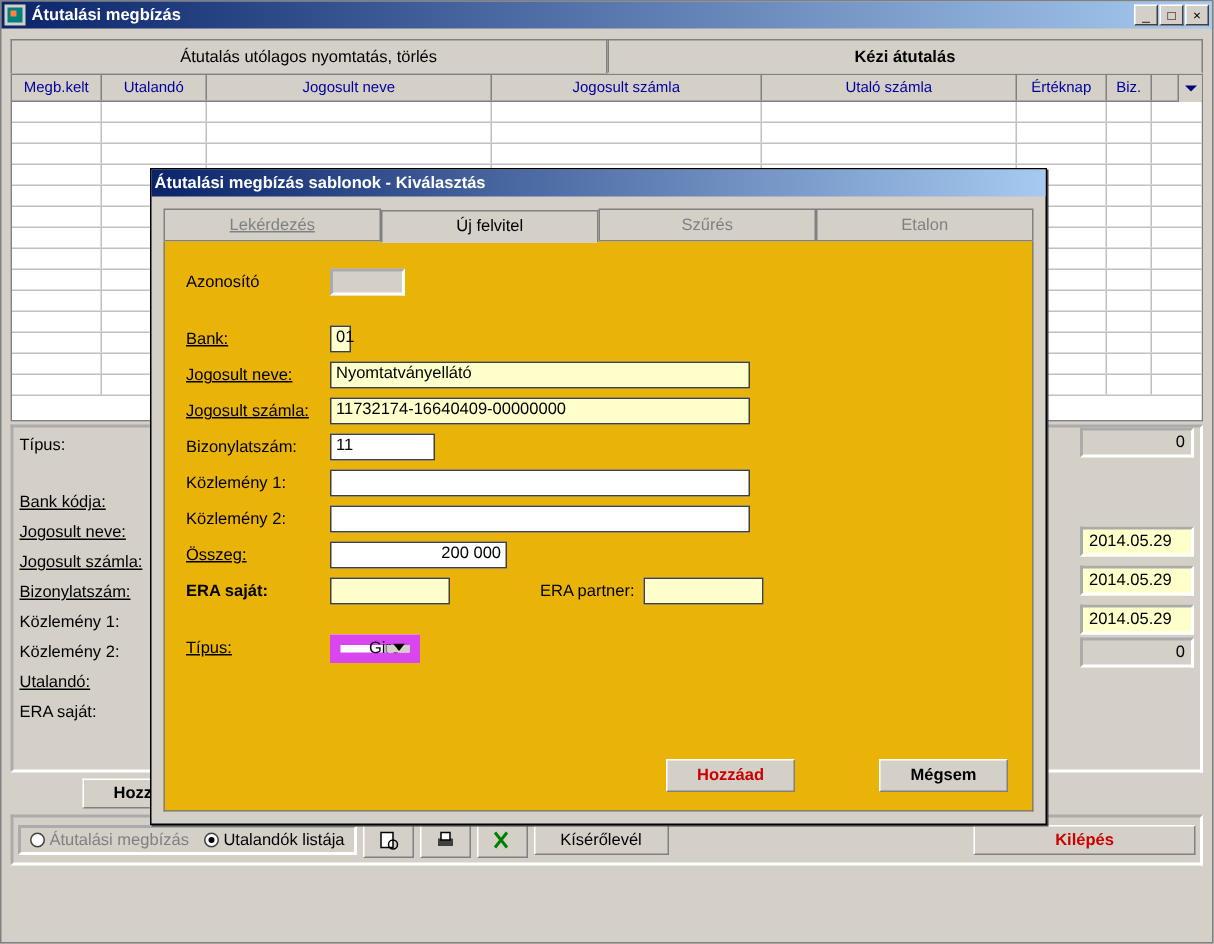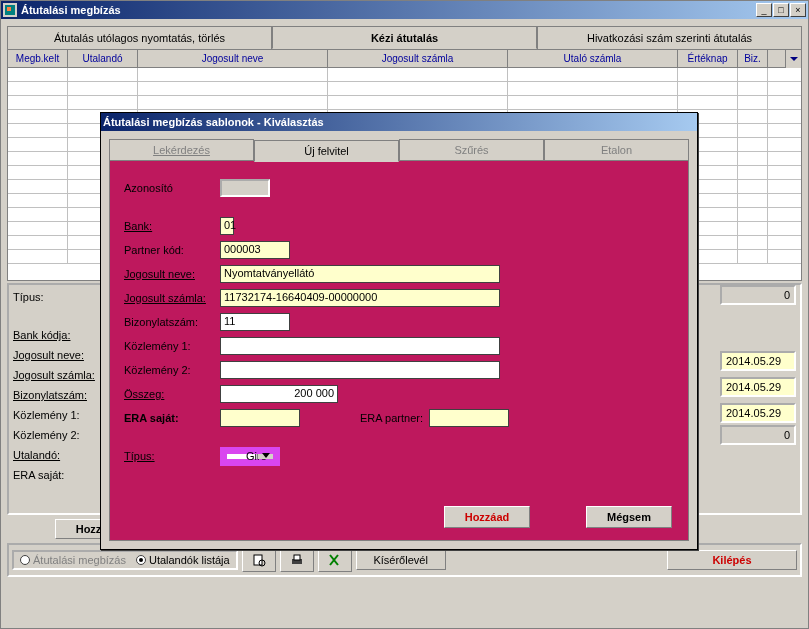--- a/index.html
+++ b/index.html
@@ -42,21 +42,21 @@
   .radio .dot { width: 10px; height: 10px; border-radius: 50%; border: 1px solid #404040; background: #fff; display: inline-flex; align-items: center; justify-content: center; }
   .radio .dot.on::after { content: ''; width: 4px; height: 4px; border-radius: 50%; background: #000; }
   .iconbtn { width: 34px; height: 24px; border: 1px solid #808080; border-top-color: #fff; border-left-color: #fff; background: #d4d0c8; display: flex; align-items: center; justify-content: center; }
 
   
   .dialog { position: absolute; left: 100px; top: 112px; width: 598px; height: 438px; background: #d4d0c8; border: 1px solid #000; box-shadow: 1px 1px 0 #404040; z-index: 100; }
   .dialog .titlebar { height: 18px; text-align: center; }
   .dialog-tabs { display: flex; margin: 8px 8px 0 8px; height: 22px; }
   .dialog-tab { flex: 1; border: 1px solid #808080; background: #d4d0c8; display: flex; align-items: center; justify-content: center; color: #808080; }
   .dialog-tab.active { color: #000; border-bottom-color: #d4d0c8; background: #d4d0c8; position: relative; top: 1px; z-index: 2; }
-  .dialog-body { margin: 0 8px 8px 8px; border: 1px solid #808080; border-top: none; padding: 16px 14px 10px 14px; height: 380px; position: relative; background: #be185d; }
+  .dialog-body { margin: 0 8px 8px 8px; border: 1px solid #808080; border-top: none; padding: 16px 14px 10px 14px; height: 380px; position: relative; background: #eab308; }
   .drow { display: flex; align-items: center; height: 22px; margin-bottom: 2px; }
   .dlbl { width: 96px; }
   .dlbl.u { text-decoration: underline; }
   .dinput { border: 1px solid #404040; background: #fff; height: 18px; padding: 1px 3px; }
   .dinput.yl { background: #ffffcc; }
   .dsel { border: 7px solid #d946ef; background: #fff; height: 19px; width: 60px; display: inline-flex; align-items: center; padding: 0 19px; position: relative; }
   .dsel .arrow { position: absolute; right: 0; top: 0; width: 16px; height: 100%; background: #d4d0c8; border-left: 1px solid #808080; display: flex; align-items: center; justify-content: center; }
   .dlg-btns { position: absolute; right: 16px; bottom: 12px; display: flex; gap: 8px; }
   .dlg-btns .btn { width: 86px; padding: 4px 0; }
   .disabled-text { color: #808080; }
@@ -76,21 +76,20 @@
     <div class="ctrls">
       <button>_</button>
       <button>□</button>
       <button>×</button>
     </div>
   </div>
 
   <div class="tabs">
     <div class="tab">Átutalás utólagos nyomtatás, törlés</div>
     <div class="tab active">Kézi átutalás</div>
-    <div class="tab">Hivatkozási szám szerinti átutalás</div>
   </div>
 
   <div class="grid-area">
     <div class="grid-hdr">
       <div style="width:60px">Megb.kelt</div>
       <div style="width:70px">Utalandó</div>
       <div style="width:190px">Jogosult neve</div>
       <div style="width:180px">Jogosult számla</div>
       <div style="width:170px">Utaló számla</div>
       <div style="width:60px">Értéknap</div>
@@ -304,21 +303,21 @@
           <rect x="4" y="2" width="6" height="5" fill="#fff" stroke="#000"></rect>
         </svg>
       </div>
     <div class="iconbtn">
         <svg width="14" height="14">
           <path d="M2 2 L6 7 L2 12 M10 2 L6 7 L10 12" stroke="#008000" stroke-width="2" fill="none"></path>
         </svg>
       </div>
     <div class="btn" style="width:90px">Kísérőlevél</div>
     <div style="flex:1"></div>
-    <div class="btn bold red" style="width:130px">Kilépés</div>
+    <div class="btn bold red" style="width:148px">Kilépés</div>
   </div>
 </div>
 
 <div class="dialog">
   <div class="titlebar">
     <span>Átutalási megbízás sablonok - Kiválasztás</span>
   </div>
   <div class="dialog-tabs">
     <div class="dialog-tab">
         <span class="disabled-text" style="text-decoration:underline">Lekérdezés</span>
@@ -333,24 +332,20 @@
   </div>
   <div class="dialog-body">
     <div class="drow">
       <span class="dlbl">Azonosító</span>
       <span class="dinput" style="width:50px;background:#d4d0c8;border:2px inset #fff"></span>
     </div>
     <div style="height:14px"></div>
     <div class="drow">
       <span class="dlbl u">Bank:</span>
       <span class="dinput yl" style="width:14px">01</span>
-    </div>
-    <div class="drow">
-      <span class="dlbl">Partner kód:</span>
-      <span class="dinput yl" style="width:70px">000003</span>
     </div>
     <div class="drow">
       <span class="dlbl u">Jogosult neve:</span>
       <span class="dinput yl" style="width:280px">Nyomtatványellátó</span>
     </div>
     <div class="drow">
       <span class="dlbl u">Jogosult számla:</span>
       <span class="dinput yl" style="width:280px">11732174-16640409-00000000</span>
     </div>
     <div class="drow">

